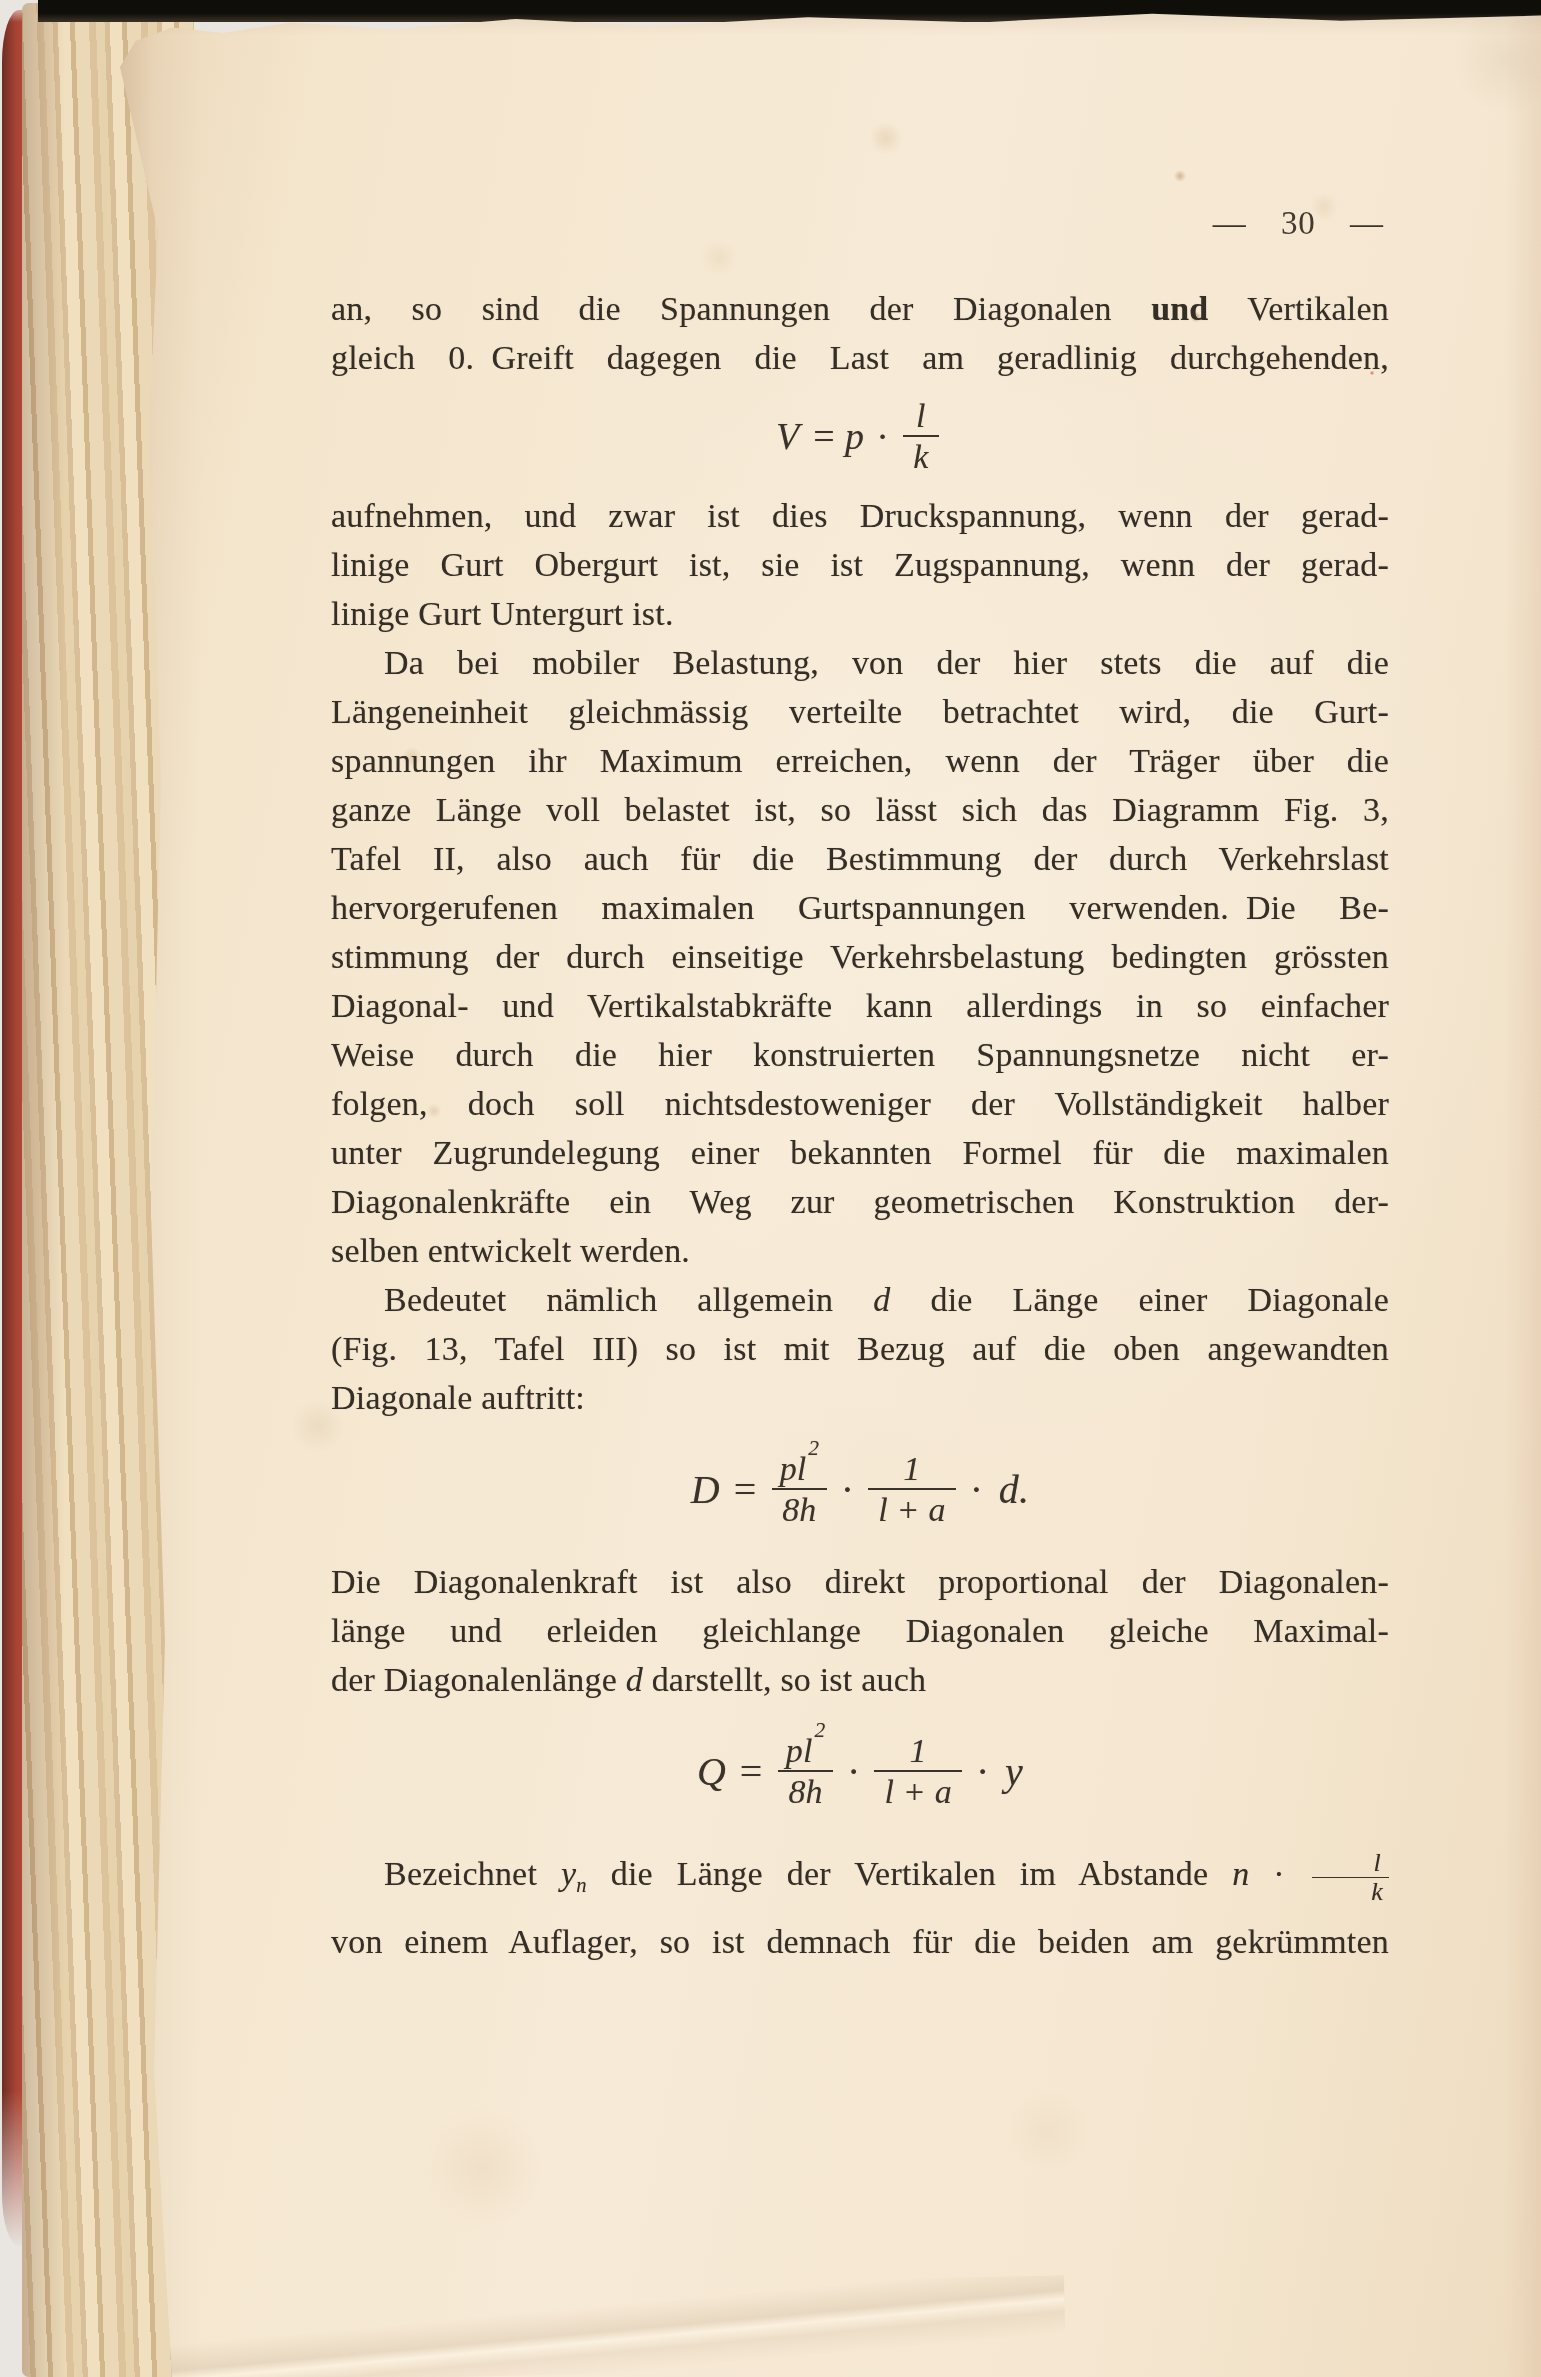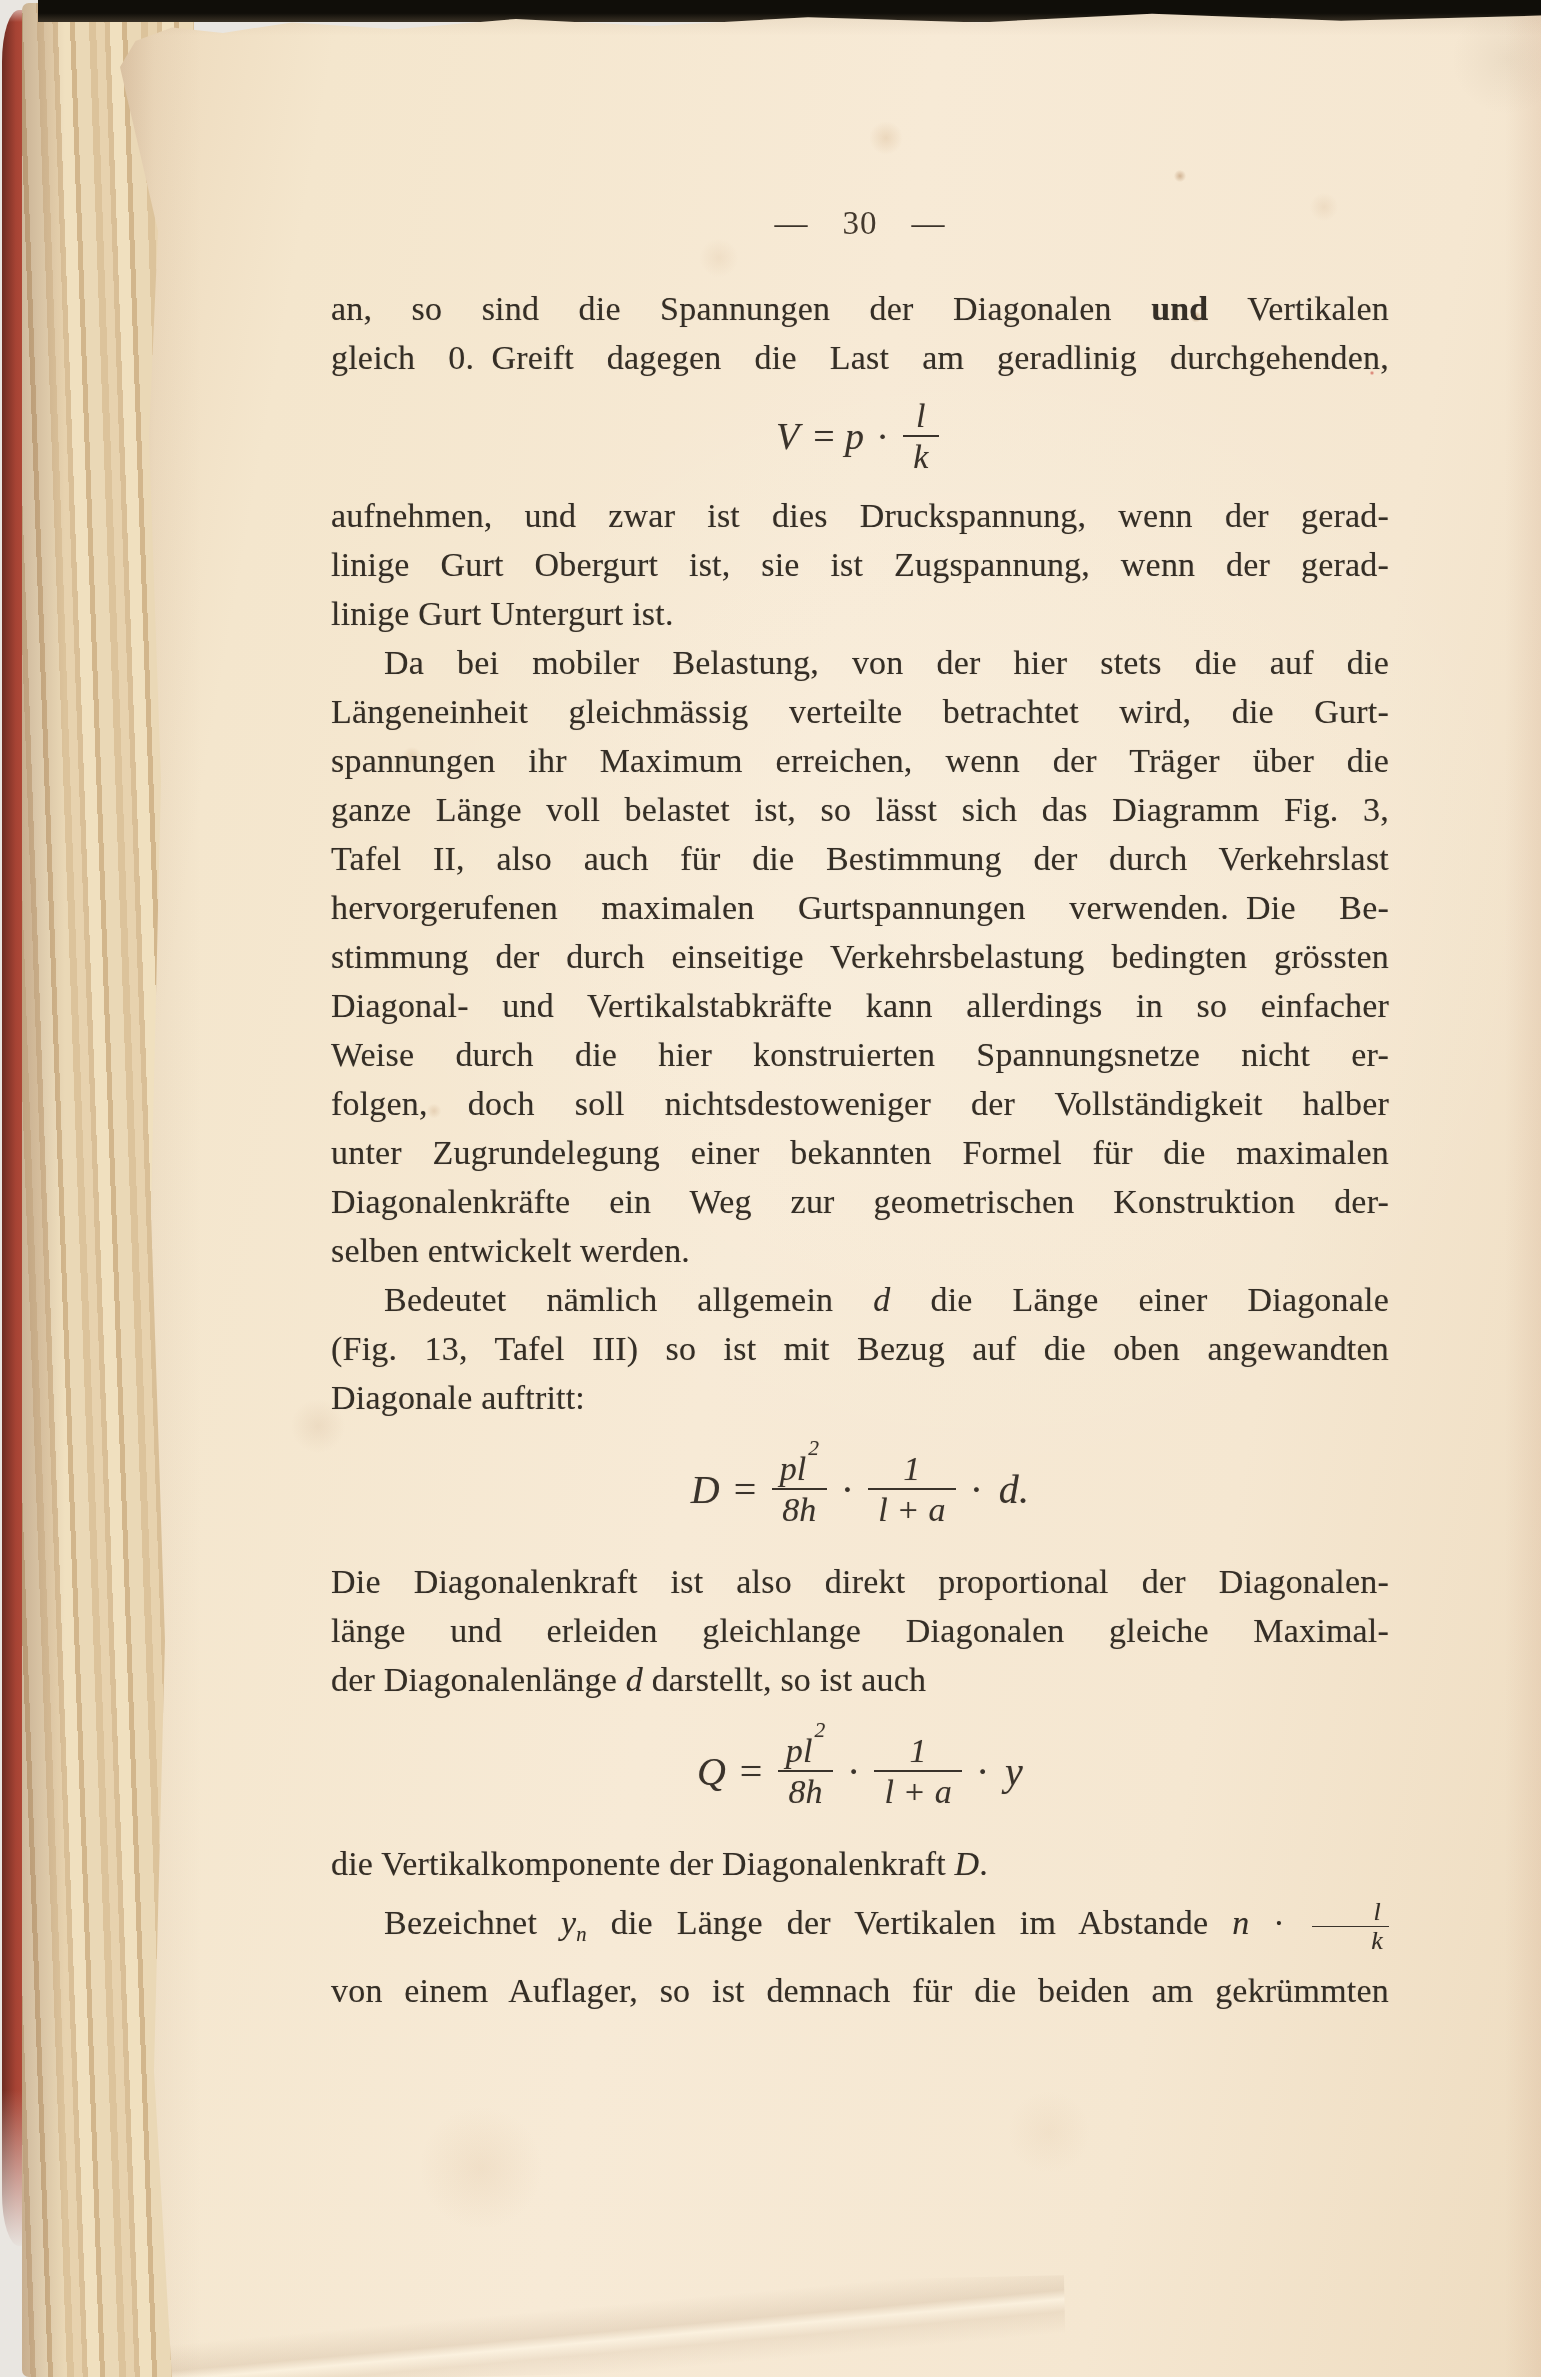--- a/index.html
+++ b/index.html
@@ -78,21 +78,21 @@
   .crease{
     position:absolute;left:0;top:2288px;width:946px;height:89px;
     background:linear-gradient(176deg, rgba(0,0,0,0) 35%, rgba(130,90,55,.12) 52%,
       rgba(255,248,232,.5) 58%, rgba(130,90,55,.08) 66%, rgba(0,0,0,0) 80%);
     transform:rotate(-1.2deg);transform-origin:left bottom;
   }
 
   
   .pagehead{
     position:absolute;left:331px;top:205px;width:1058px;z-index:5;
-    text-align:center;font-size:33px;color:#43392e;letter-spacing:0.9px;
+    text-align:right;font-size:33px;color:#43392e;letter-spacing:0.9px;
   }
   .pagehead .hd{margin:0 5.2px;color:#3b332a;}
   .pagehead .num{margin:0 29px;}
 
   .textblock{
     position:absolute;left:331px;top:284px;width:1058px;z-index:5;
     font-size:34px;line-height:49px;color:#342e26;
     text-shadow:0 0 0.9px rgba(60,50,40,.35);
     letter-spacing:0.2px;
   }
@@ -211,21 +211,20 @@
         </span>
         <span class="fdot">·</span>
         <span class="frac">
           <span class="num it">1</span>
           <span class="den it">l + a</span>
         </span>
         <span class="fdot">·</span>
         <span class="ftail">y</span>
     </div>
 
-    <div class="line noj"><span>die Vertikalkomponente der Diagonalenkraft </span><span class="it">D</span><span>.</span></div>
 
     <div class="line indent tall"><span>Bezeichnet </span><span class="it">y</span><span class="sb">n</span><span> die Länge der Vertikalen im Abstande </span><span class="it">n</span><span> · </span><span class="ifrac">
           <span class="inum it">l</span>
           <span class="iden it">k</span>
         </span></div>
 
     <div class="line last">von einem Auflager, so ist demnach für die beiden am gekrümmten</div>
 
   </div>
 </div>

